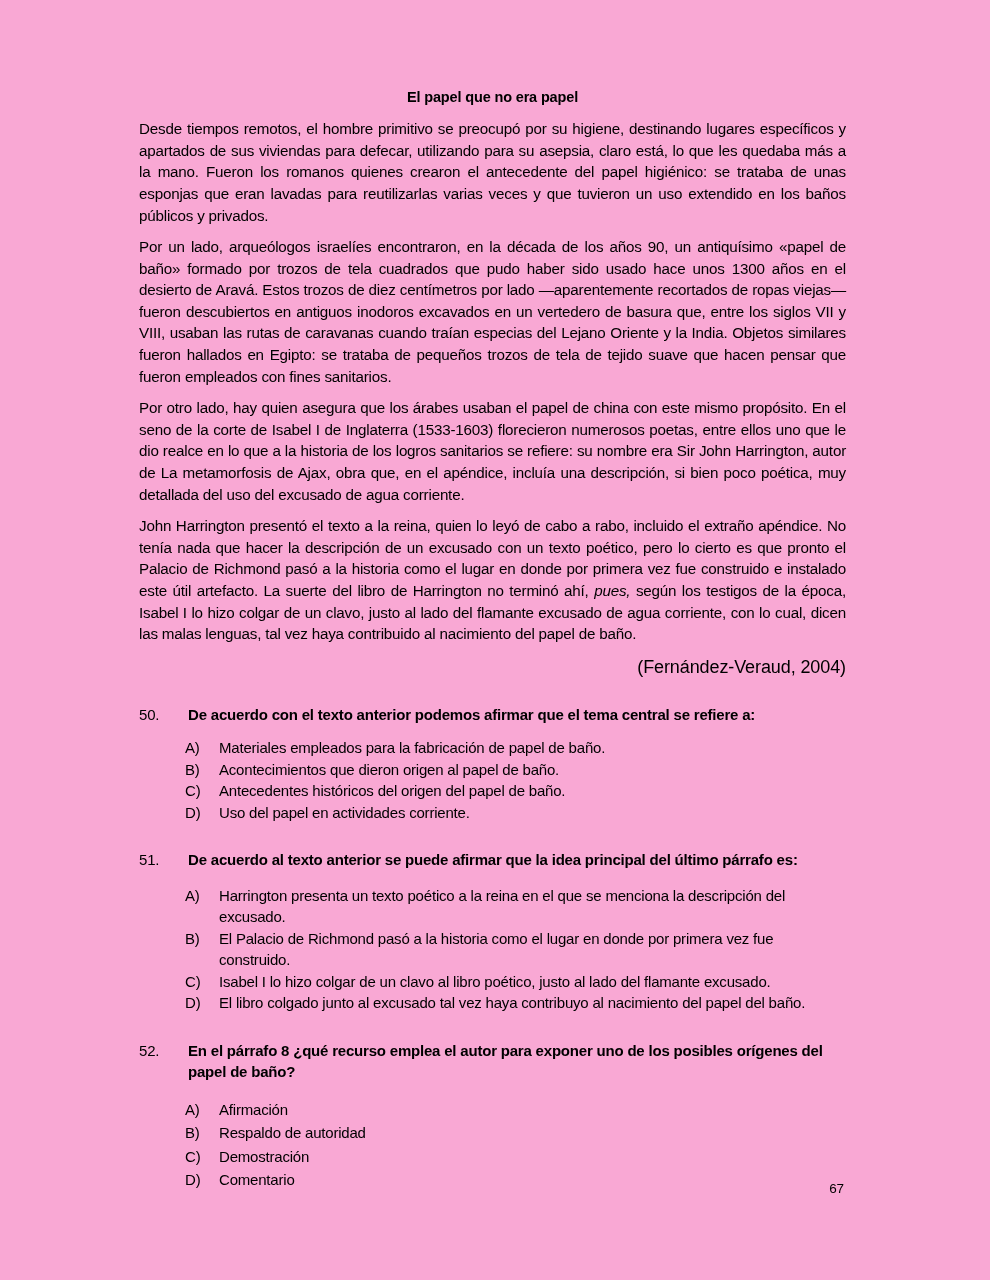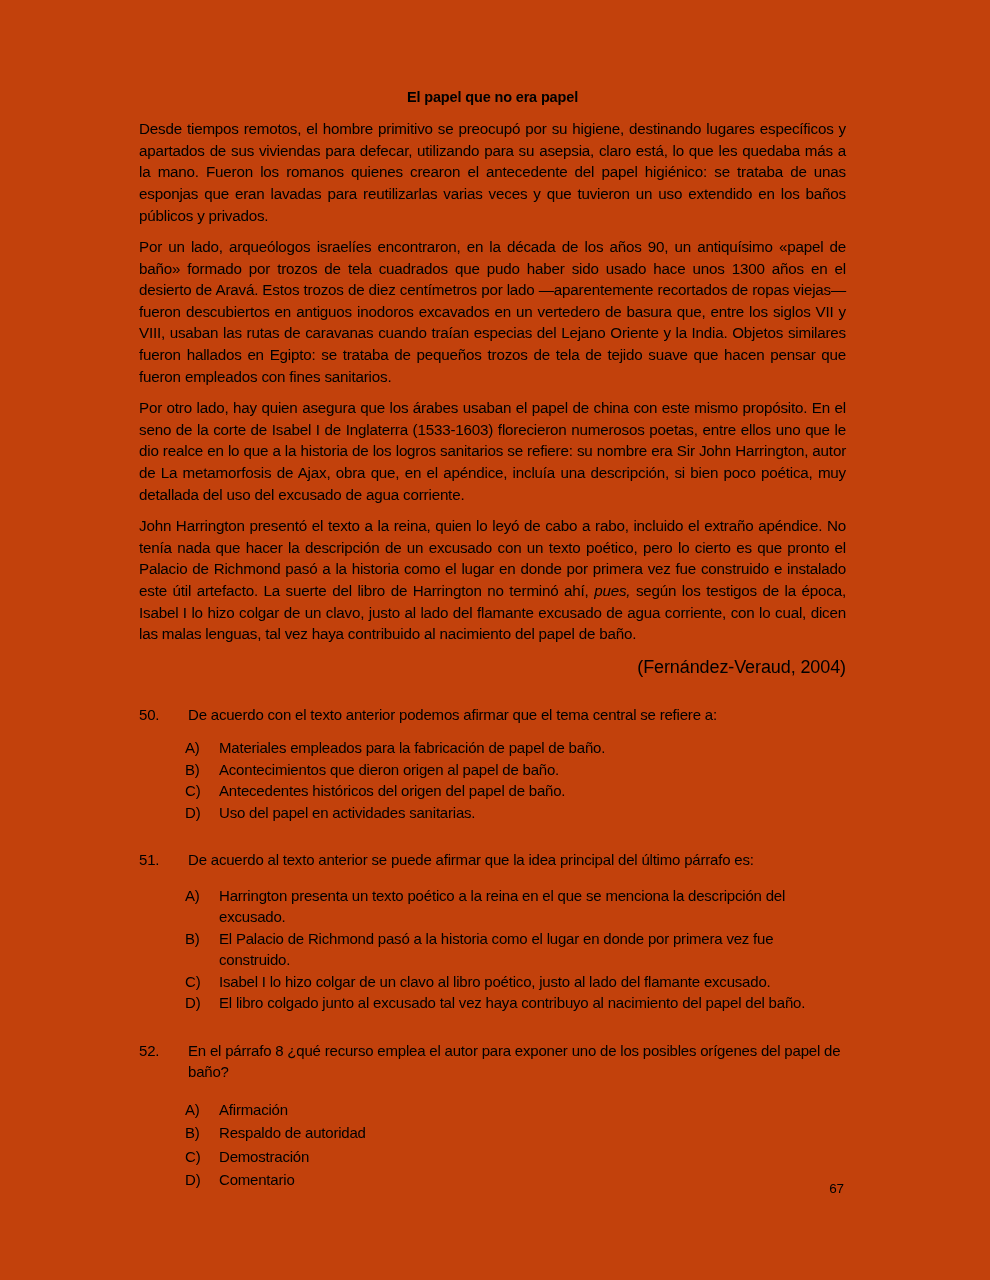--- a/index.html
+++ b/index.html
@@ -14,21 +14,21 @@
     font-family: "Liberation Sans", sans-serif;
     color: #000000;
     -webkit-font-smoothing: none;
   }
 
   .page {
     position: absolute;
     left: 0; top: 0;
     width: 990px;
     height: 1280px;
-    background: #c2410c;
+    background: #f9a8d4;
     overflow: hidden;
   }
 
   .content {
     position: absolute;
     left: 139px;
     top: 88px;
     width: 707px;
   }
 
@@ -74,20 +74,21 @@
     letter-spacing: -0.2px;
     gap: 8px;
   }
   .q-num {
     width: 41px;
     flex: 0 0 41px;
   }
   .q-text {
     flex: 1 1 auto;
     padding-right: 4px;
+    font-weight: bold;
   }
 
   .options {
     margin-top: 12px;
   }
   .option-row {
     display: flex;
     align-items: flex-start;
     font-size: 15px;
     line-height: 21.5px;
@@ -147,21 +148,21 @@
         <div class="option-row">
           <span class="opt-letter">B)</span>
           <span class="opt-text">Acontecimientos que dieron origen al papel de baño.</span>
         </div>
         <div class="option-row">
           <span class="opt-letter">C)</span>
           <span class="opt-text">Antecedentes históricos del origen del papel de baño.</span>
         </div>
         <div class="option-row">
           <span class="opt-letter">D)</span>
-          <span class="opt-text">Uso del papel en actividades sanitarias.</span>
+          <span class="opt-text">Uso del papel en actividades corriente.</span>
         </div>
       </div>
     </div>
 
     <div class="question-block" id="q51">
       <div class="question-row">
         <span class="q-num">51.</span>
         <span class="q-text">De acuerdo al texto anterior se puede afirmar que la idea principal del último párrafo es:</span>
       </div>
       <div class="options">

